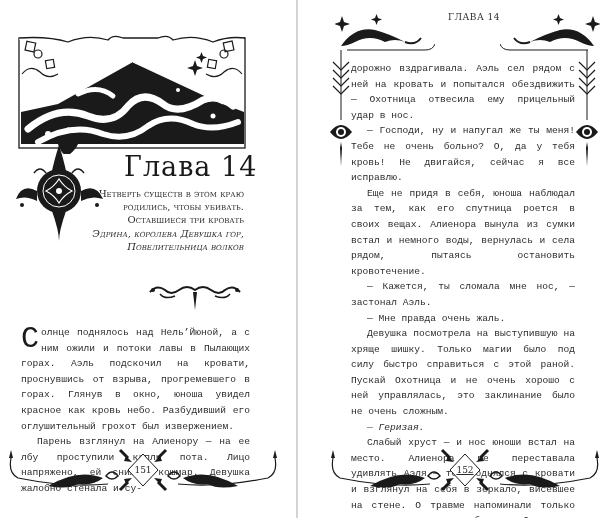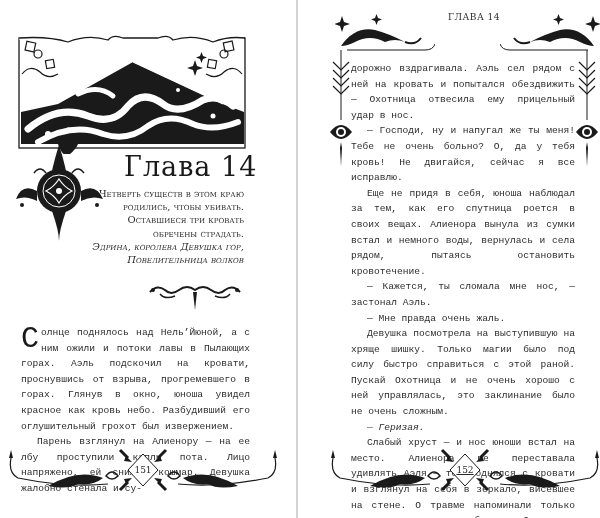--- a/index.html
+++ b/index.html
@@ -94,21 +94,20 @@
       <path d="M60 30 Q66 22 72 30" fill="none" stroke="#1a1a1a" stroke-width="1.5"></path>
     </svg>
   </div>
 
   <div class="chapter-title">Глава 14</div>
 
   <div class="epigraph">
     <div>Четверть существ в этом краю</div>
     <div>родились, чтобы убивать.</div>
     <div>Оставшиеся три кровать</div>
-    <div>обречены страдать.</div>
     <div class="attr">Эдрина, королева Девушка гор,</div>
     <div class="attr">Повелительница волков</div>
   </div>
 
   <div class="epi-orn">
     <svg width="100" height="30" viewBox="0 0 100 30">
       <path d="M5 10 Q12 2 20 8 Q26 14 34 8 Q42 2 50 8 Q58 2 66 8 Q74 14 80 8 Q88 2 95 10" fill="none" stroke="#1a1a1a" stroke-width="2"></path>
       <path d="M15 12 Q20 18 30 14 M85 12 Q80 18 70 14" fill="none" stroke="#1a1a1a" stroke-width="1.5"></path>
       <path d="M48 10 L50 28 L52 10" fill="#1a1a1a"></path>
       <circle cx="8" cy="8" r="2" fill="#1a1a1a"></circle>

